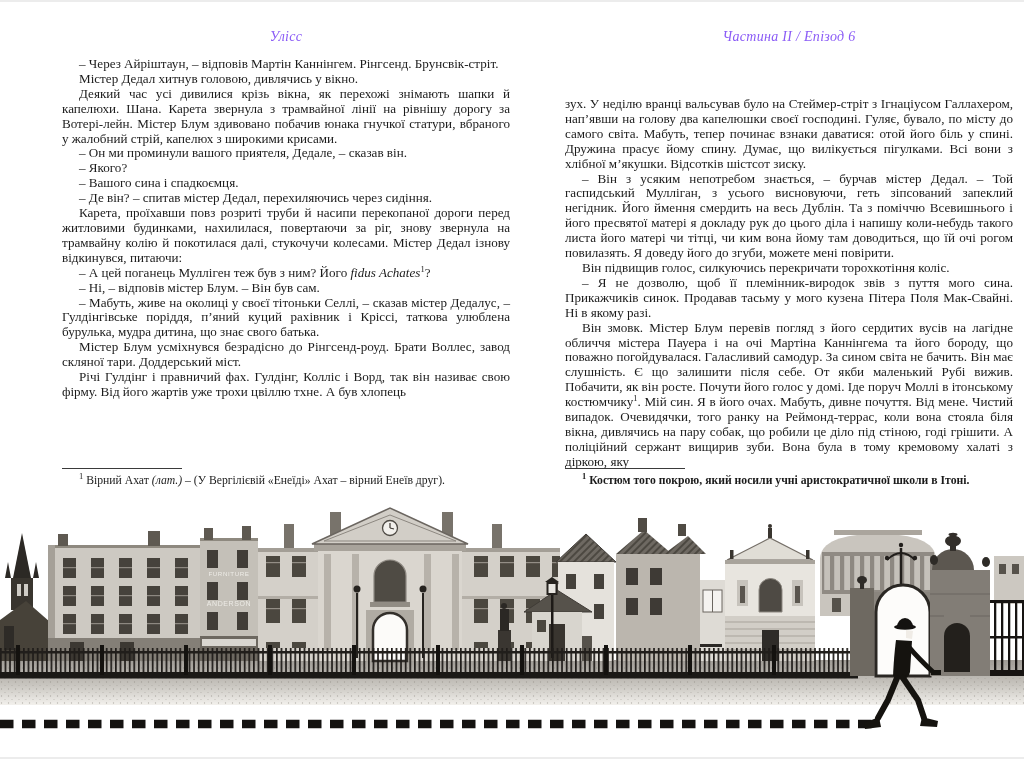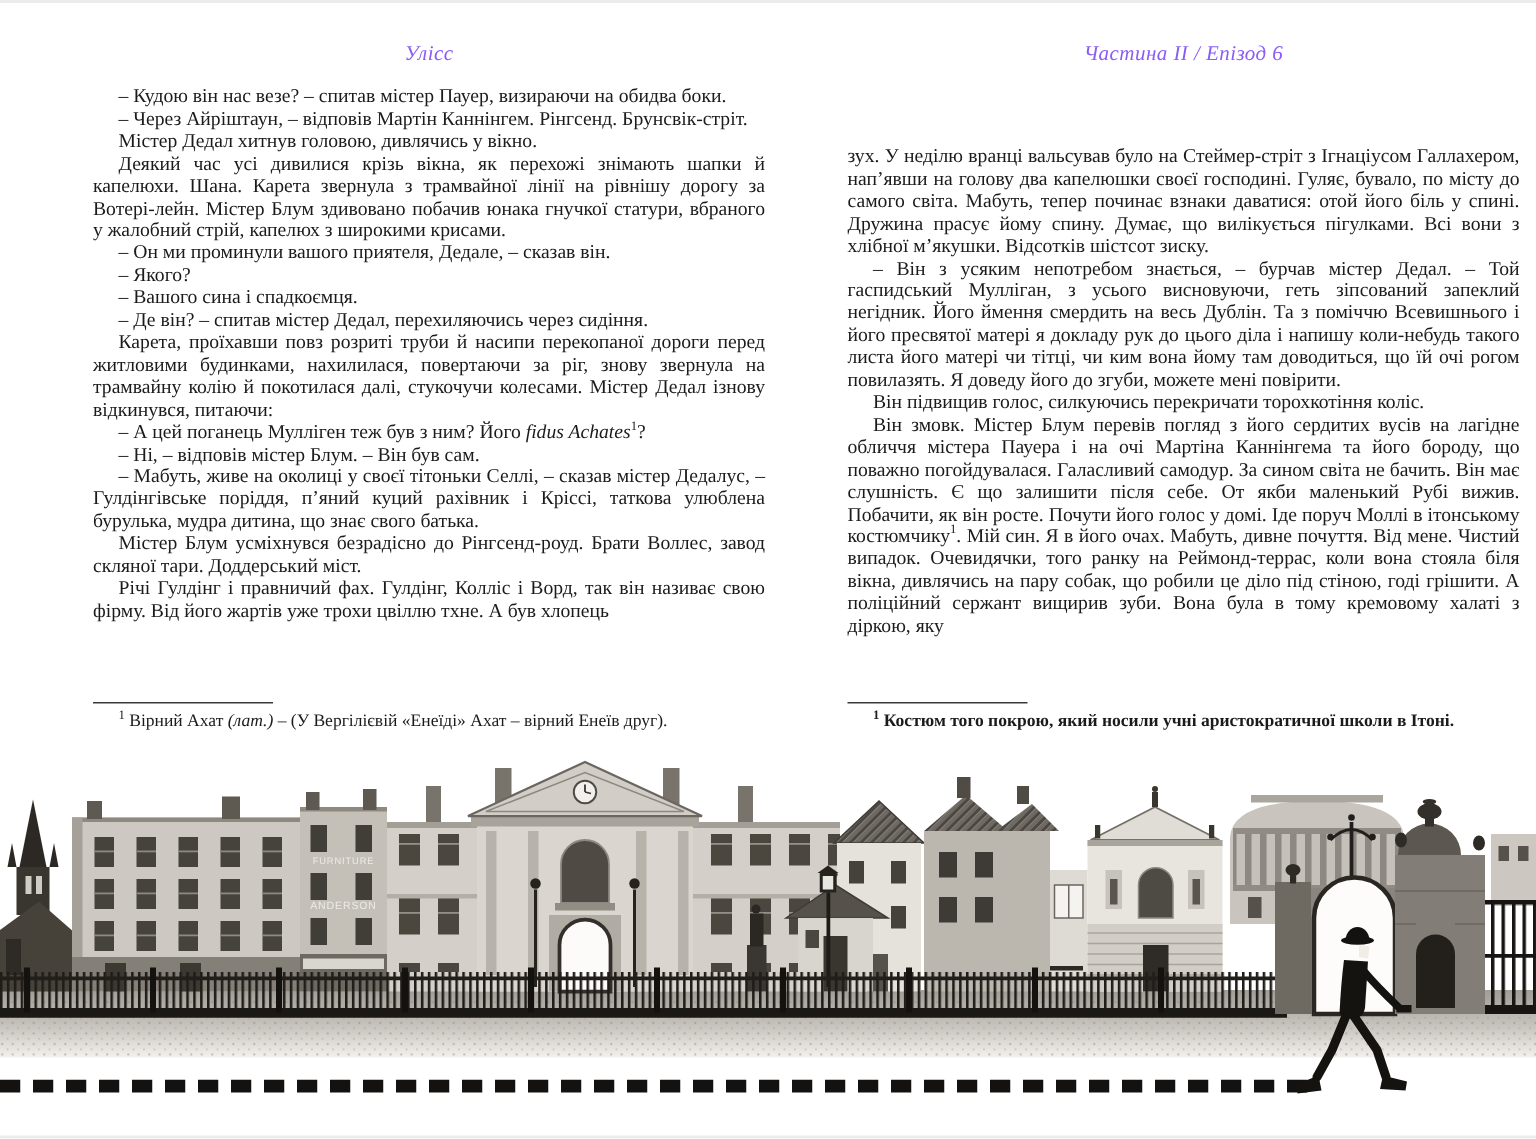--- a/index.html
+++ b/index.html
@@ -36,39 +36,39 @@
 </style>
 </head>
 <body>
 
 <div class="page-edge edge-top"></div>
 
 <div class="running-head rh-left">Улісс</div>
 <div class="running-head rh-right">Частина II / Епізод 6</div>
 
 <div class="col col-left">
-    <p><span>– Кудою він нас везе? – спитав містер Пауер, визираючи на обидва боки.</span></p>
     <p><span>– Через Айріштаун, – відповів Мартін Каннінгем. Рінгсенд. Брунсвік-стріт.</span></p>
     <p><span>Містер Дедал хитнув головою, дивлячись у вікно.</span></p>
     <p><span>Деякий час усі дивилися крізь вікна, як перехожі знімають шапки й капелюхи. Шана. Карета звернула з трамвайної лінії на рівнішу дорогу за Вотері-лейн. Містер Блум здивовано побачив юнака гнучкої статури, вбраного у жалобний стрій, капелюх з широкими крисами.</span></p>
     <p><span>– Он ми проминули вашого приятеля, Дедале, – сказав він.</span></p>
     <p><span>– Якого?</span></p>
     <p><span>– Вашого сина і спадкоємця.</span></p>
     <p><span>– Де він? – спитав містер Дедал, перехиляючись через сидіння.</span></p>
     <p><span>Карета, проїхавши повз розриті труби й насипи перекопаної дороги перед житловими будинками, нахилилася, повертаючи за ріг, знову звернула на трамвайну колію й покотилася далі, стукочучи колесами. Містер Дедал ізнову відкинувся, питаючи:</span></p>
     <p><span>– А цей поганець Мулліген теж був з ним? Його </span><em>fidus Achates</em><sup class="fn">1</sup><span>?</span></p>
     <p><span>– Ні, – відповів містер Блум. – Він був сам.</span></p>
     <p><span>– Мабуть, живе на околиці у своєї тітоньки Селлі, – сказав містер Дедалус, – Гулдінгівське поріддя, п’яний куций рахівник і Кріссі, таткова улюблена бурулька, мудра дитина, що знає свого батька.</span></p>
     <p><span>Містер Блум усміхнувся безрадісно до Рінгсенд-роуд. Брати Воллес, завод скляної тари. Доддерський міст.</span></p>
     <p><span>Річі Гулдінг і правничий фах. Гулдінг, Колліс і Ворд, так він називає свою фірму. Від його жартів уже трохи цвіллю тхне. А був хлопець</span></p>
   </div>
 <div class="col col-right">
     <p class="noindent"><span>зух. У неділю вранці вальсував було на Стеймер-стріт з Ігнаціусом Галлахером, нап’явши на голову два капелюшки своєї господині. Гуляє, бувало, по місту до самого світа. Мабуть, тепер починає взнаки даватися: отой його біль у спині. Дружина прасує йому спину. Думає, що вилікується пігулками. Всі вони з хлібної м’якушки. Відсотків шістсот зиску.</span></p>
     <p><span>– Він з усяким непотребом знається, – бурчав містер Дедал. – Той гаспидський Мулліган, з усього висновуючи, геть зіпсований запеклий негідник. Його ймення смердить на весь Дублін. Та з поміччю Всевишнього і його пресвятої матері я докладу рук до цього діла і напишу коли-небудь такого листа його матері чи тітці, чи ким вона йому там доводиться, що їй очі рогом повилазять. Я доведу його до згуби, можете мені повірити.</span></p>
     <p><span>Він підвищив голос, силкуючись перекричати торохкотіння коліс.</span></p>
+    <p><span>– Я не дозволю, щоб її племінник-виродок звів з пуття мого сина. Прикажчиків синок. Продавав тасьму у мого кузена Пітера Поля Мак-Свайні. Ні в якому разі.</span></p>
     <p><span>Він змовк. Містер Блум перевів погляд з його сердитих вусів на лагідне обличчя містера Пауера і на очі Мартіна Каннінгема та його бороду, що поважно погойдувалася. Галасливий самодур. За сином світа не бачить. Він має слушність. Є що залишити після себе. От якби маленький Рубі вижив. Побачити, як він росте. Почути його голос у домі. Іде поруч Моллі в ітонському костюмчику</span><sup class="fn">1</sup><span>. Мій син. Я в його очах. Мабуть, дивне почуття. Від мене. Чистий випадок. Очевидячки, того ранку на Реймонд-террас, коли вона стояла біля вікна, дивлячись на пару собак, що робили це діло під стіною, годі грішити. А поліційний сержант вищирив зуби. Вона була в тому кремовому халаті з діркою, яку</span></p>
   </div>
 
 <div class="fn-rule fn-rule-left"></div>
 <div class="fn-rule fn-rule-right"></div>
 <div class="footnote fn-left">
     <p><sup class="fn">1</sup><span> Вірний Ахат </span><em>(лат.)</em><span> – (У Вергілієвій «Енеїді» Ахат – вірний Енеїв друг).</span></p>
   </div>
 <div class="footnote fn-right">
     <p><sup class="fn">1</sup><span> Костюм того покрою, який носили учні аристократичної школи в Ітоні.</span></p>

